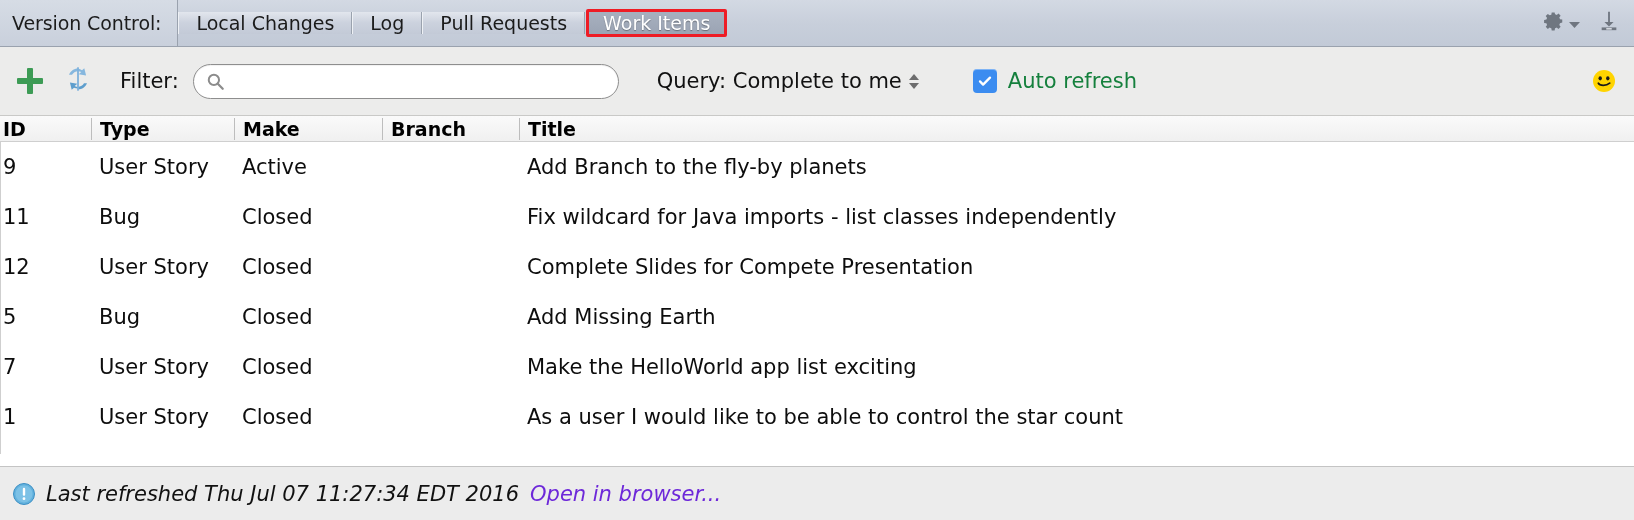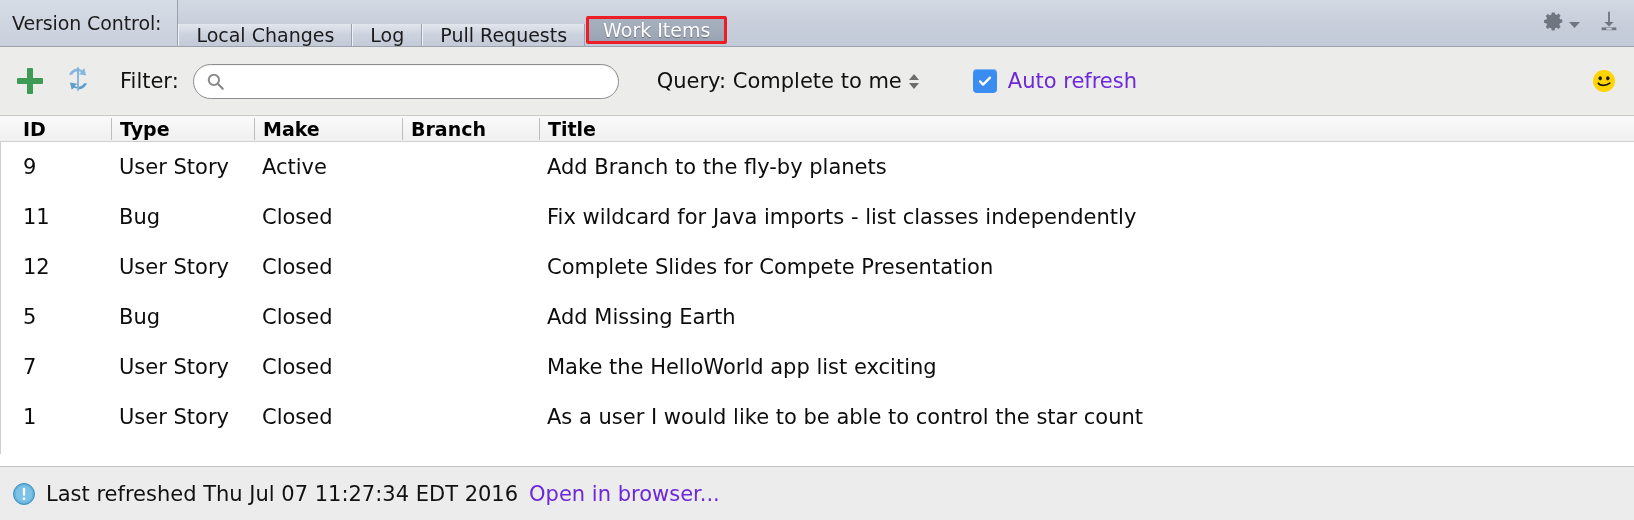--- a/index.html
+++ b/index.html
@@ -37,21 +37,21 @@
     padding: 0 16px 0 12px;
     font-size: 19px;
     color: #1c1c1c;
     font-weight: 400;
     letter-spacing: -0.1px;
     border-right: 1px solid #9aa2ae;
     background: linear-gradient(to bottom, #d6dce5 0%, #c9d0dc 100%);
   }
   .tabs {
     display: flex;
-    align-items: flex-end;
+    align-items: center;
     flex: 0 0 auto;
   }
   .tab {
     display: flex;
     align-items: center;
     justify-content: center;
     padding: 0 17px;
     font-size: 19px;
     color: #1b1b1b;
     background: linear-gradient(to bottom, #e2e6ed 0%, #ccd2de 48%, #c3cad7 100%);
@@ -190,21 +190,21 @@
     border-radius: 4px;
     background: #3b8cf0;
     display: flex;
     align-items: center;
     justify-content: center;
     margin-right: 11px;
     box-shadow: inset 0 1px 0 rgba(255,255,255,0.35);
   }
   .checkbox-label {
     font-size: 21px;
-    color: #6d28d9;
+    color: #15803d;
     white-space: nowrap;
   }
   .toolbar-spacer { flex: 1 1 auto; }
   .smiley {
     width: 24px; height: 24px;
     cursor: default;
     margin-right: 4px;
   }
 
   
@@ -230,21 +230,21 @@
     box-sizing: border-box;
     padding-left: 8px;
     border-left: 1px solid #bdbdbd;
     height: 22px;
     display: flex;
     align-items: center;
     white-space: nowrap;
     cursor: default;
   }
   .th:first-child { border-left: none; padding-left: 3px; }
-  .col-id     { width: 91px; margin-left: 20px; }
+  .col-id     { width: 91px; }
   .col-type   { width: 143px; }
   .col-state  { width: 116px; }
   .col-branch { width: 137px; margin-left: 32px; }
   .col-title  { flex: 1; }
 
   .trow {
     display: flex;
     align-items: center;
     height: 50px;
     font-size: 21px;
@@ -274,20 +274,21 @@
   .statusbar {
     position: absolute;
     left: 0; right: 0; bottom: 0;
     height: 54px;
     box-sizing: border-box;
     background: #ececec;
     border-top: 1px solid #c4c4c4;
     display: flex;
     align-items: center;
     padding-left: 12px;
+    font-style: italic;
   }
   .info-icon { width: 24px; height: 24px; margin-right: 10px; }
   .status-text {
     font-size: 21px;
     color: #111;
     white-space: nowrap;
   }
   .status-link {
     font-size: 21px;
     color: #6d28d9;

